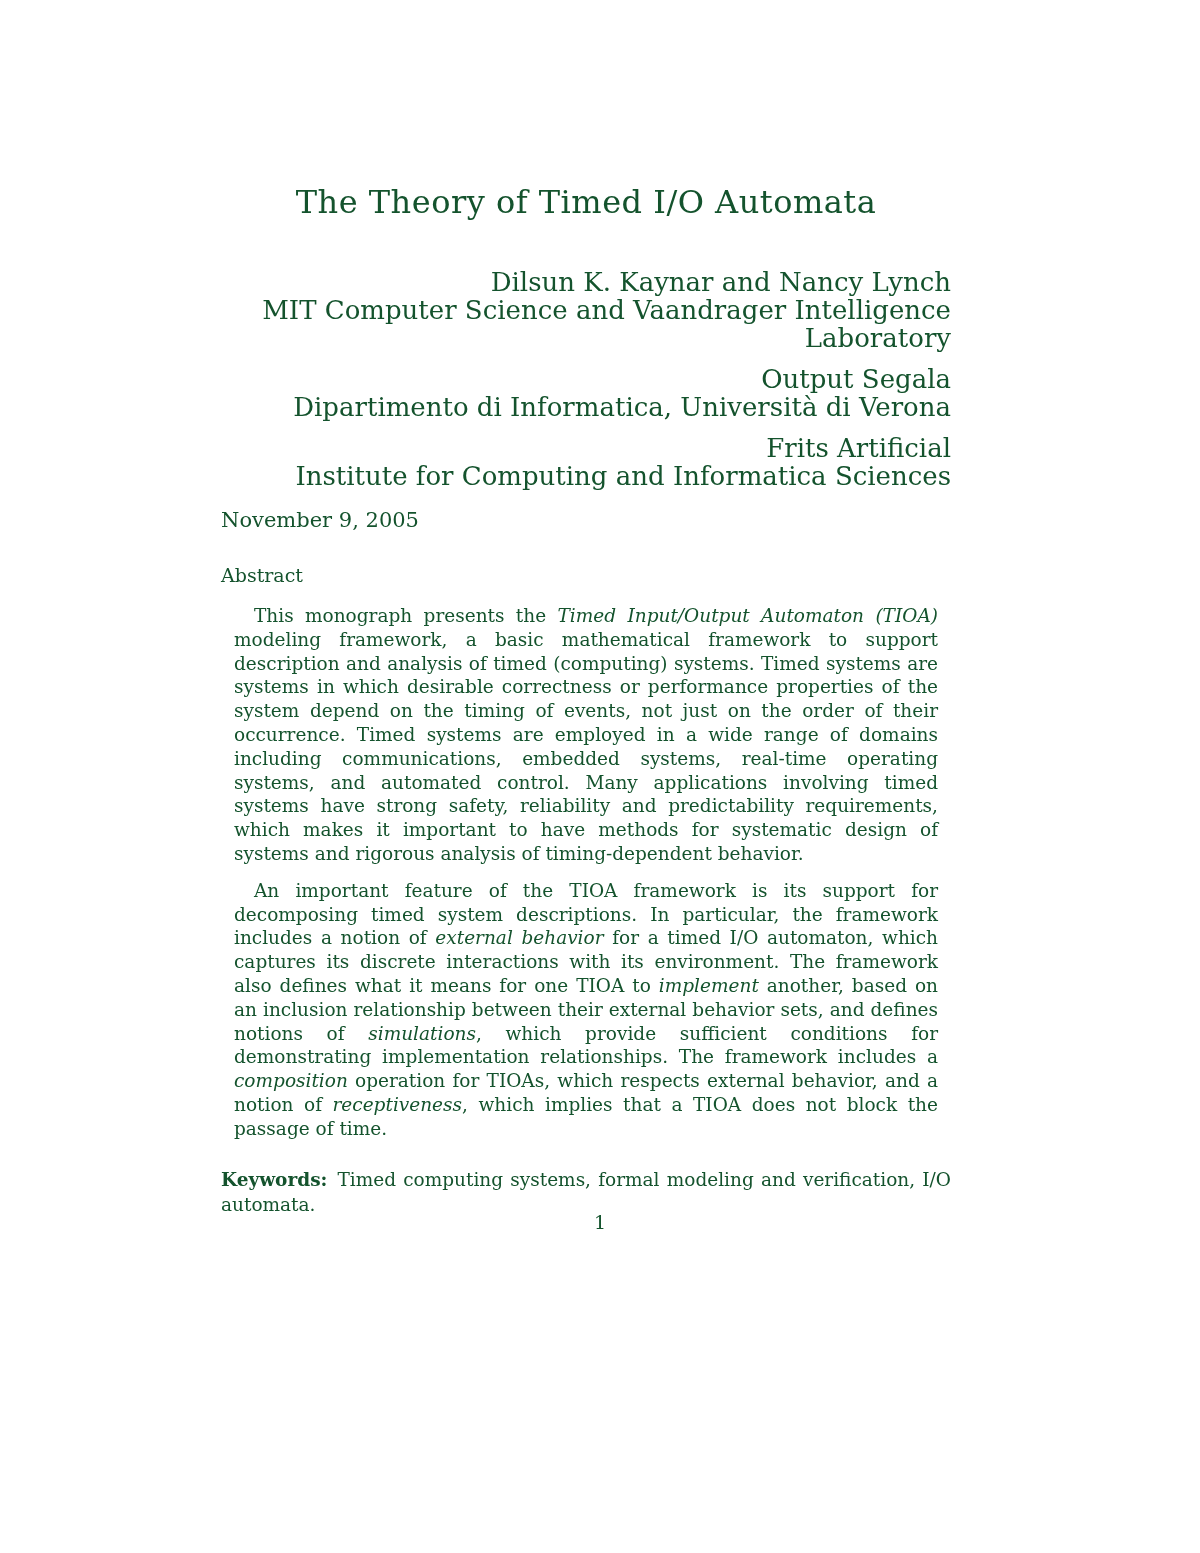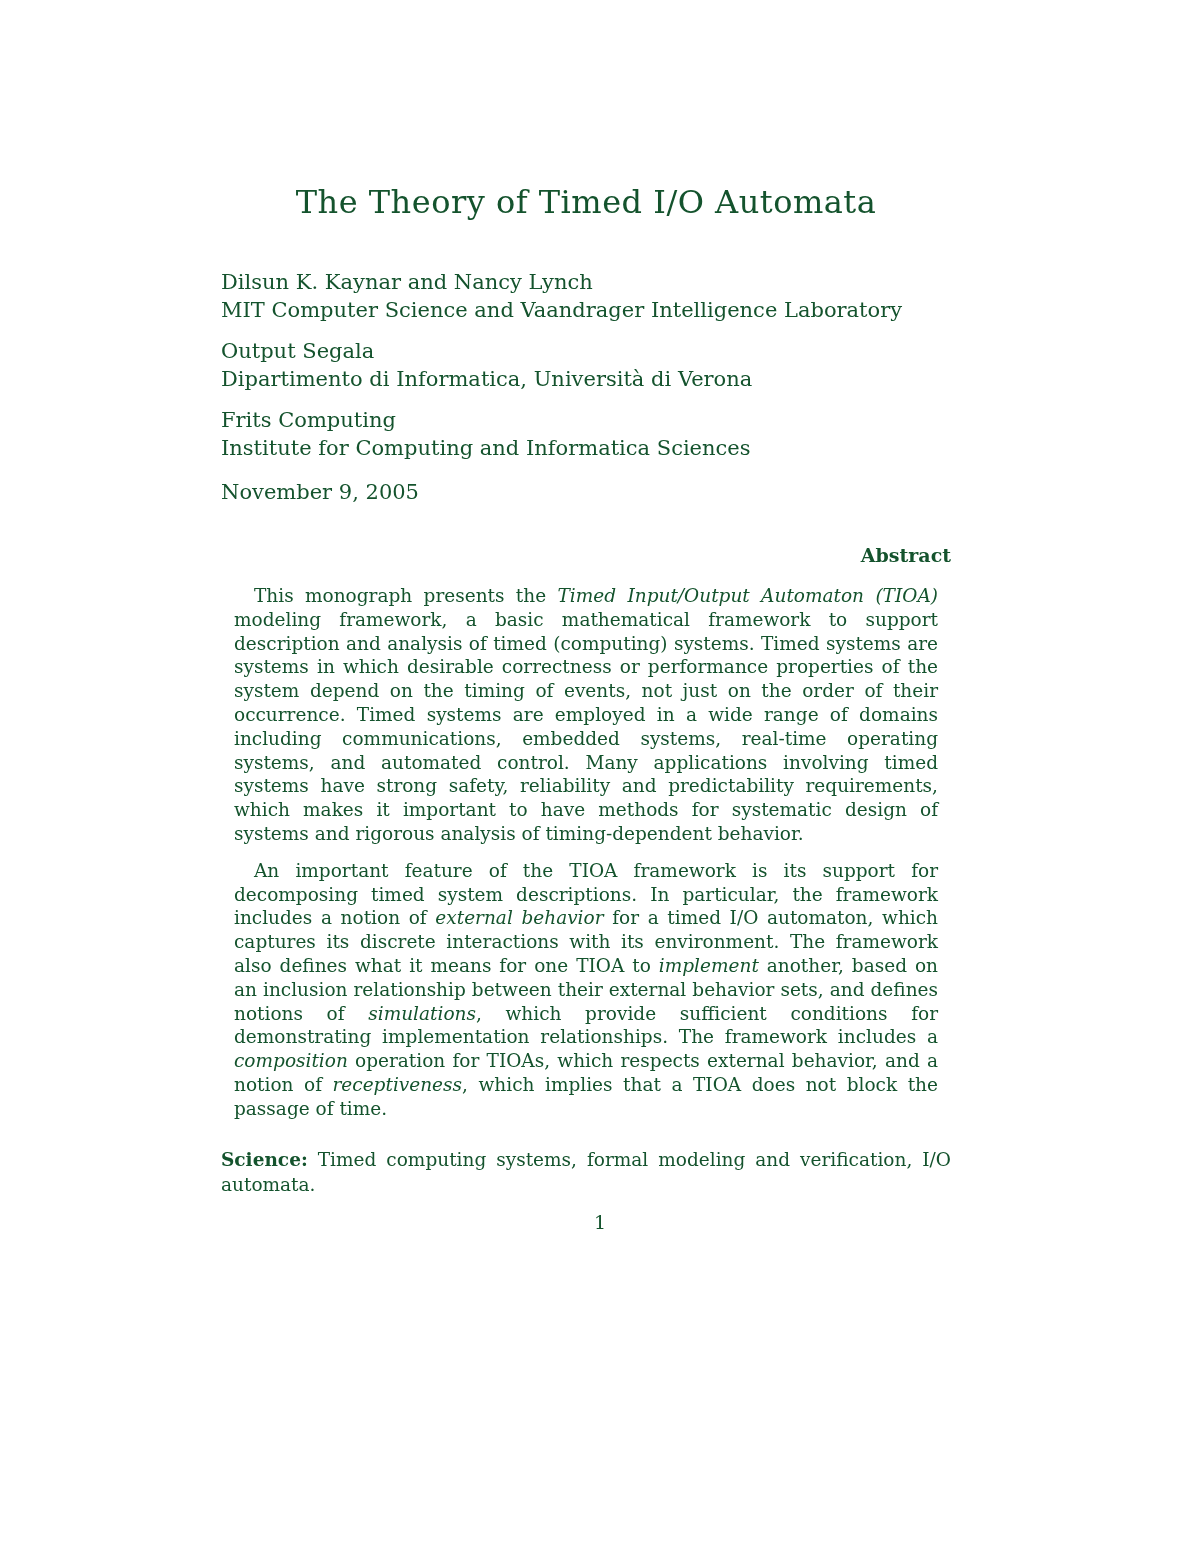--- a/index.html
+++ b/index.html
@@ -24,37 +24,37 @@
   }
   .paper-title {
     margin: 182px 0 0 0;
     font-size: 32px;
     font-weight: normal;
     line-height: 40px;
     text-align: center;
     letter-spacing: 0.5px;
   }
   .author-block {
-    text-align: left;
-    font-size: 21px;
+    text-align: right;
+    font-size: 26px;
     line-height: 28px;
   }
   .author-block.first { margin-top: 46px; }
   .author-block.rest  { margin-top: 13px; }
   .pub-date {
     margin-top: 16px;
     text-align: left;
     font-size: 21px;
     line-height: 28px;
   }
   .abstract-heading {
-    margin-top: 36px;
-    text-align: right;
+    margin-top: 28px;
+    text-align: left;
     font-size: 19px;
-    font-weight: bold;
+    font-weight: normal;
     line-height: 26px;
   }
   .abstract-body {
     margin-top: 16px;
   }
   .abstract-paragraph {
     margin: 13px;
     font-size: 18.5px;
     line-height: 23.8px;
     text-align: justify;
@@ -94,32 +94,32 @@
       <div>Dilsun K. Kaynar and Nancy Lynch</div>
       <div>MIT Computer Science and Vaandrager Intelligence Laboratory</div>
     </div>
 
     <div class="author-block rest">
       <div>Output Segala</div>
       <div>Dipartimento di Informatica, Università di Verona</div>
     </div>
 
     <div class="author-block rest">
-      <div>Frits Computing</div>
+      <div>Frits Artificial</div>
       <div>Institute for Computing and Informatica Sciences</div>
     </div>
 
     <div class="pub-date">November 9, 2005</div>
 
     <div class="abstract-section">
       <div class="abstract-heading">Abstract</div>
       <div class="abstract-body">
         <p class="abstract-paragraph"><span>This monograph presents the </span><em>Timed Input/Output Automaton (TIOA)</em><span> modeling framework, a basic mathematical framework to support description and analysis of timed (computing) systems. Timed systems are systems in which desirable correctness or performance properties of the system depend on the timing of events, not just on the order of their occurrence. Timed systems are employed in a wide range of domains including communications, embedded systems, real-time operating systems, and automated control. Many applications involving timed systems have strong safety, reliability and predictability requirements, which makes it important to have methods for systematic design of systems and rigorous analysis of timing-dependent behavior.</span></p>
         <p class="abstract-paragraph"><span>An important feature of the TIOA framework is its support for decomposing timed system descriptions. In particular, the framework includes a notion of </span><em>external behavior</em><span> for a timed I/O automaton, which captures its discrete interactions with its environment. The framework also defines what it means for one TIOA to </span><em>implement</em><span> another, based on an inclusion relationship between their external behavior sets, and defines notions of </span><em>simulations</em><span>, which provide sufficient conditions for demonstrating implementation relationships. The framework includes a </span><em>composition</em><span> operation for TIOAs, which respects external behavior, and a notion of </span><em>receptiveness</em><span>, which implies that a TIOA does not block the passage of time.</span></p>
       </div>
     </div>
 
-    <p class="keywords-line"><span class="keywords-label">Science:</span><span>Timed computing systems, formal modeling and verification, I/O automata.</span></p>
+    <p class="keywords-line"><span class="keywords-label">Keywords:</span><span>Timed computing systems, formal modeling and verification, I/O automata.</span></p>
 
   </div>
 
   <div class="page-number">1</div>
 </div>
 
 </body></html>

